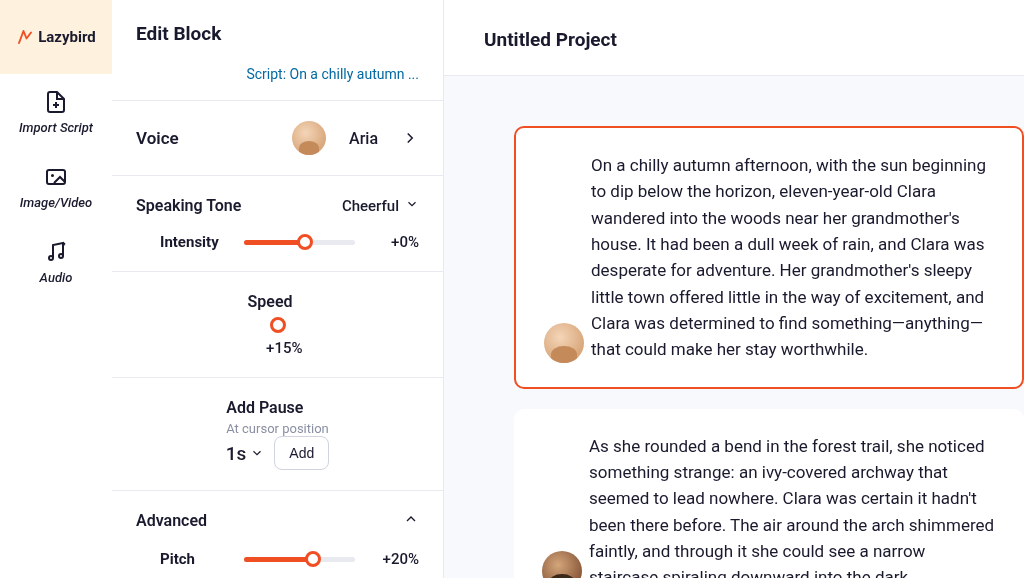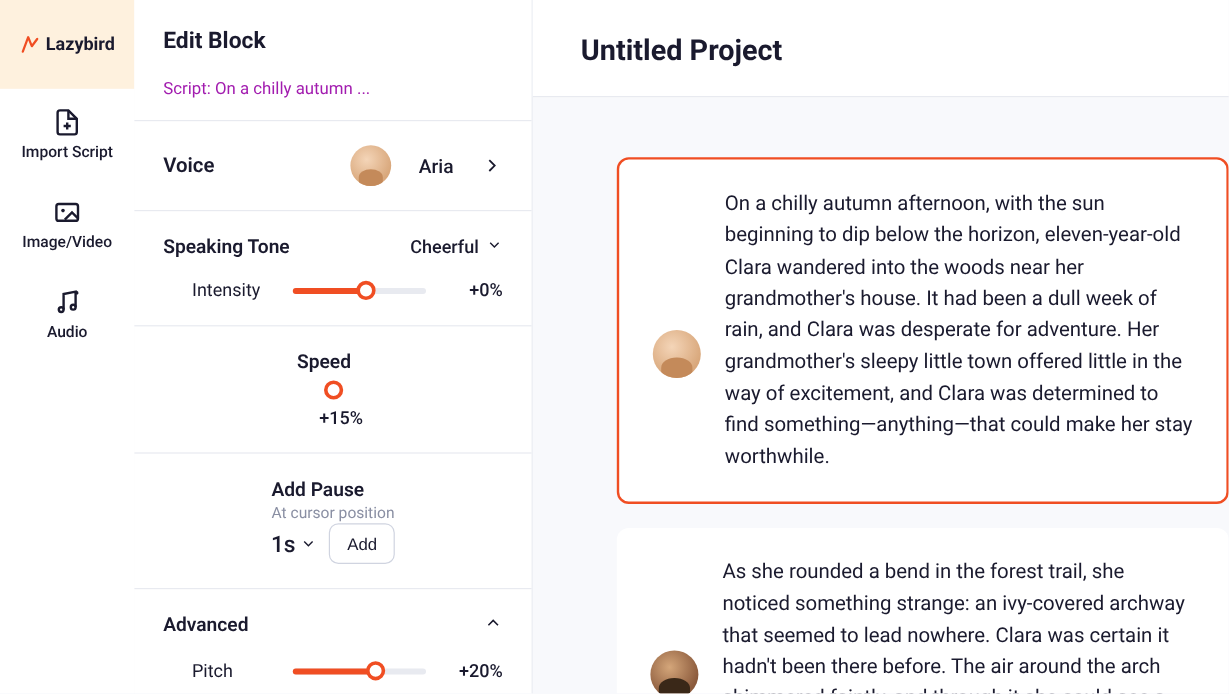--- a/index.html
+++ b/index.html
@@ -46,20 +46,21 @@
       padding: 16px 0 14px;
       cursor: pointer;
       gap: 6px;
     }
     .nav-item:first-of-type { margin-top: 24px; }
     .nav-icon { width: 24px; height: 24px; display:flex; align-items:center; justify-content:center;}
     .nav-label {
       font-size: 13px;
       color: #1a1a2e;
       font-weight: 500;
+      font-style: italic;
     }
 
     
     .edit-panel {
       width: 332px;
       background: #fff;
       border-right: 1px solid #e8eaf0;
       display: flex;
       flex-direction: column;
     }
@@ -68,21 +69,22 @@
       border-bottom: 1px solid #e8eaf0;
     }
     .panel-title {
       font-size: 19px;
       font-weight: 700;
       color: #1a1a2e;
       margin-bottom: 21px;
     }
     .panel-subtitle {
       font-size: 14px;
-      color: #a21caf;
+      color: #0369a1;
+      text-align: right;
     }
 
     .section {
       padding: 20px 24px;
       border-bottom: 1px solid #e8eaf0;
     }
     .section.no-border { border-bottom: none; }
     .voice-row {
       display: flex;
       align-items: center;
@@ -143,21 +145,21 @@
     }
 
     .slider-row {
       display: flex;
       align-items: center;
       gap: 14px;
     }
     .slider-row .slider-label {
       font-size: 15px;
       color: #1a1a2e;
-      font-weight: 400;
+      font-weight: 700;
       min-width: 70px;
     }
     .slider-row.indent { padding-left: 24px; }
     .slider-track {
       flex: 1;
       height: 5px;
       background: #e8eaf0;
       border-radius: 3px;
       position: relative;
       cursor: pointer;
@@ -241,36 +243,36 @@
       background: #f8f9fc;
       display: flex;
       flex-direction: column;
     }
     .main-header {
       padding: 28px 40px 24px;
       background: #fff;
       border-bottom: 1px solid #e8eaf0;
     }
     .project-title {
-      font-size: 24px;
+      font-size: 19px;
       font-weight: 700;
     }
     .main-body {
       flex: 1;
       padding: 50px 0 0 70px;
       overflow: hidden;
     }
     .block {
       background: #fff;
       border-radius: 10px;
       padding: 24px 28px;
       margin-bottom: 20px;
       display: flex;
-      gap: 20px;
-      align-items: center;
+      gap: 7px;
+      align-items: flex-end;
     }
     .block.active {
       border: 2px solid #f04e23;
     }
     .block-avatar {
       width: 40px; height: 40px;
       border-radius: 50%;
       flex-shrink: 0;
       margin-top: 38px;
       background: radial-gradient(circle at 40% 35%, #f4d5b8 0%, #d9a87c 70%);

